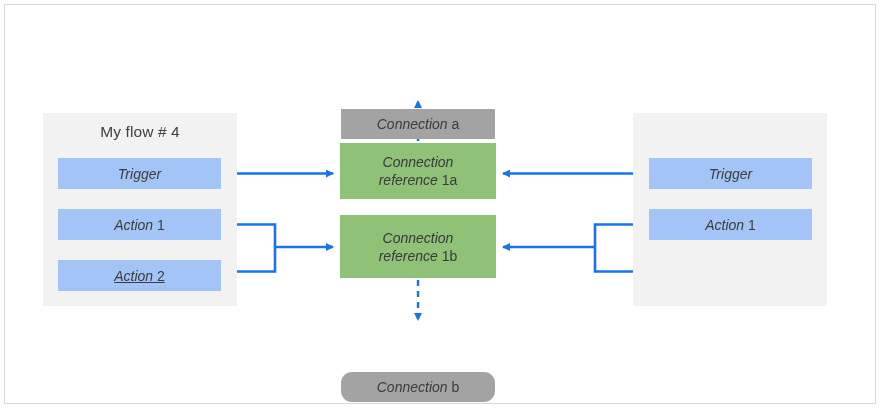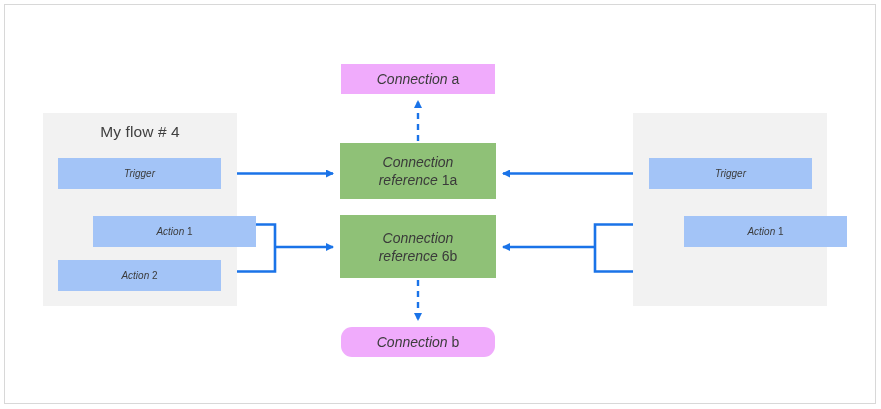--- a/index.html
+++ b/index.html
@@ -51,58 +51,59 @@
     text-align: center;
     font-size: 15.5px;
     color: #404040;
     letter-spacing: .1px;
   }
 
   .step-box {
     position: absolute;
     background: #a3c4f7;
     color: #3c3c3c;
-    font-size: 10px;
+    font-size: 14px;
     display: flex;
     align-items: center;
     justify-content: center;
     box-sizing: border-box;
     white-space: nowrap;
   }
   .step-box.left  { left: 15px; width: 163px; height: 31px; }
   .step-box.right { left: 16px; width: 163px; height: 31px; }
   .step-0 { top: 45px; }
-  .step-1 { top: 103px; margin-left: 35px; }
-  .step-2 { top: 147px; }
+  .step-1 { top: 96px; }
+  .step-2 { top: 147px; text-decoration: underline; }
 
   .ref-box {
     position: absolute;
     background: #8fc177;
     color: #3a3a3a;
     font-size: 14px;
     line-height: 18px;
     text-align: center;
     display: flex;
     align-items: center;
     justify-content: center;
     box-sizing: border-box;
   }
   .ref-box.ref-a { left: 340px; top: 143px; width: 156px; height: 56px; }
   .ref-box.ref-b { left: 340px; top: 215px; width: 156px; height: 63px; }
 
   .conn-box {
     position: absolute;
-    background: #f0abfc;
+    background: #a3a3a3;
     color: #3c3c3c;
     font-size: 14px;
     display: flex;
     align-items: center;
     justify-content: center;
     box-sizing: border-box;
     white-space: nowrap;
+    margin-top: 45px;
   }
   .conn-box.conn-a { left: 341px; top: 64px;  width: 154px; height: 30px; }
   .conn-box.conn-b { left: 341px; top: 327px; width: 154px; height: 30px; border-radius: 11px; }
 
   .it { font-style: italic; }
   .rg { font-style: normal; }
 </style>
 </head>
 <body>
 
@@ -155,21 +156,21 @@
 
   <div class="conn-box conn-a">
     <span><span class="it">Connection</span><span class="rg"> a</span></span>
   </div>
 
   <div class="ref-box ref-a">
     <span><span class="it">Connection</span><br><span class="it">reference</span><span class="rg"> 1a</span></span>
   </div>
 
   <div class="ref-box ref-b">
-    <span><span class="it">Connection</span><br><span class="it">reference</span><span class="rg"> 6b</span></span>
+    <span><span class="it">Connection</span><br><span class="it">reference</span><span class="rg"> 1b</span></span>
   </div>
 
   <div class="conn-box conn-b">
     <span><span class="it">Connection</span><span class="rg"> b</span></span>
   </div>
 
   <div class="flow-panel left">
     <div class="flow-title">My flow # 4</div>
 
     <div class="step-box left step-0">

